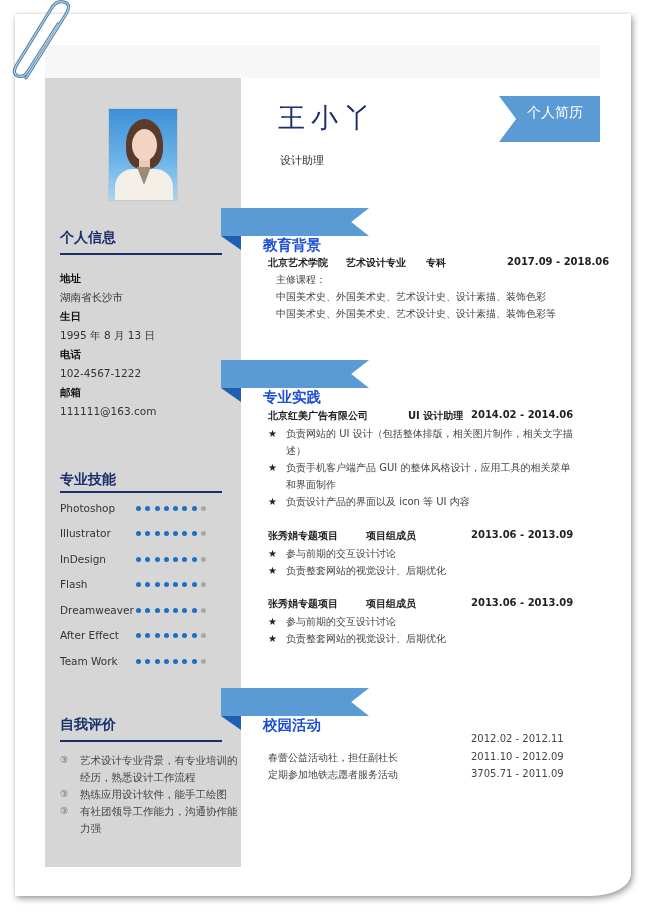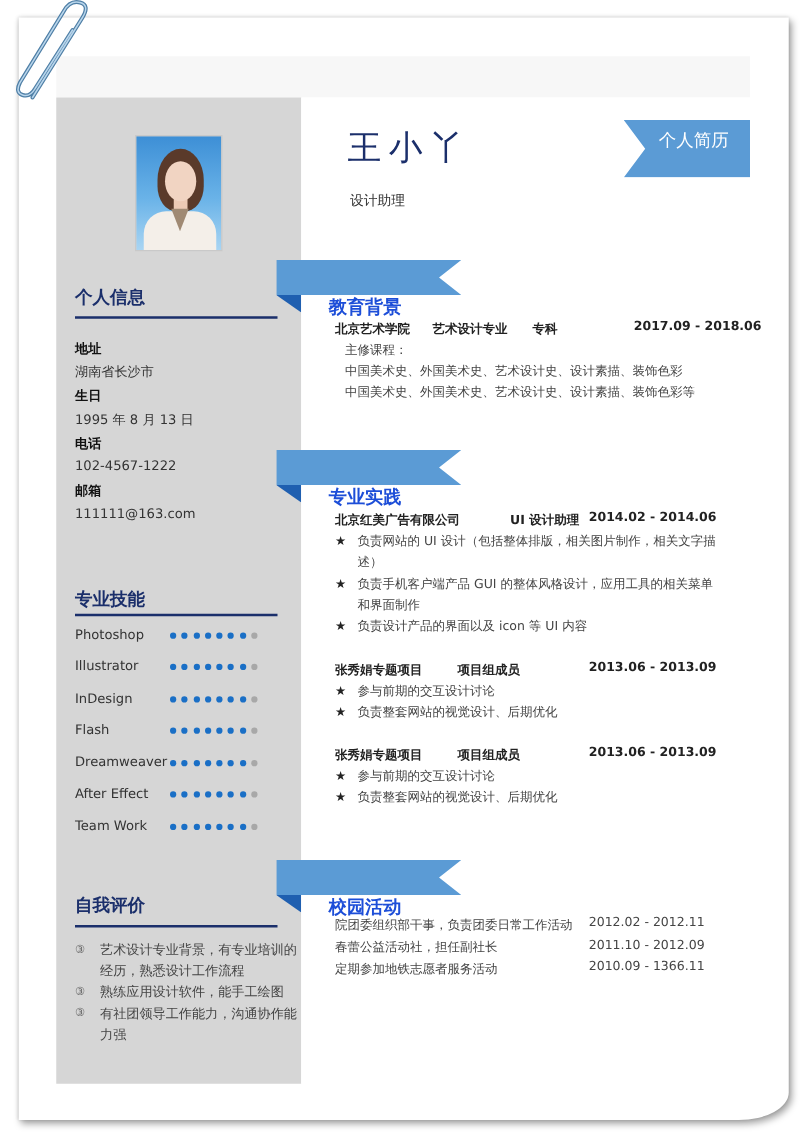--- a/index.html
+++ b/index.html
@@ -293,23 +293,22 @@
   <span class="star">★</span>
   <span class="txt">负责整套网站的视觉设计、后期优化</span>
 </div>
 
 <div class="ribbon" style="top:688px;">
   <div class="band"></div>
     <div class="fold"></div>
   <span class="label">校园活动</span>
 </div>
 <div class="act-row" style="top:733px;">
-  <span class="desc">院团委组织部干事，负责团委日常工作活动</span>
   <span class="date">2012.02 - 2012.11</span>
 </div>
 <div class="act-row" style="top:751px;">
   <span class="desc">春蕾公益活动社，担任副社长</span>
   <span class="date">2011.10 - 2012.09</span>
 </div>
 <div class="act-row" style="top:768px;">
   <span class="desc">定期参加地铁志愿者服务活动</span>
-  <span class="date">2010.09 - 1366.11</span>
+  <span class="date">3705.71 - 2011.09</span>
 </div>
 
 </body></html>

